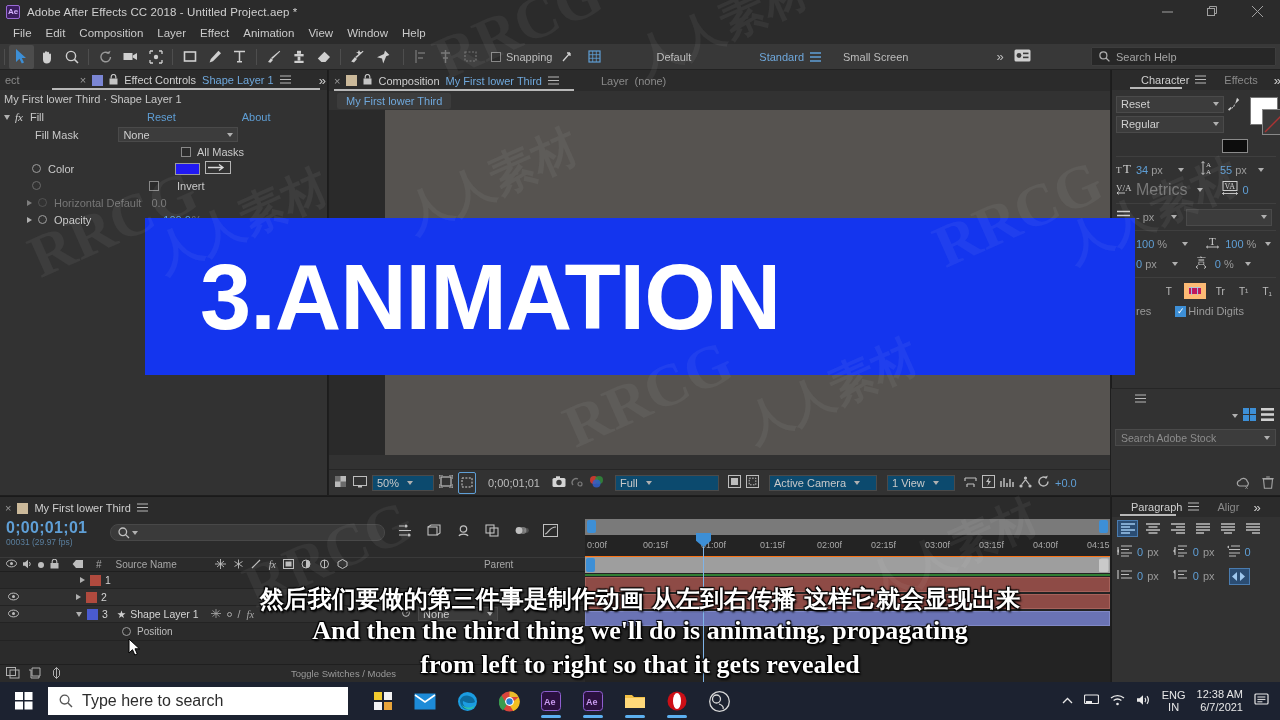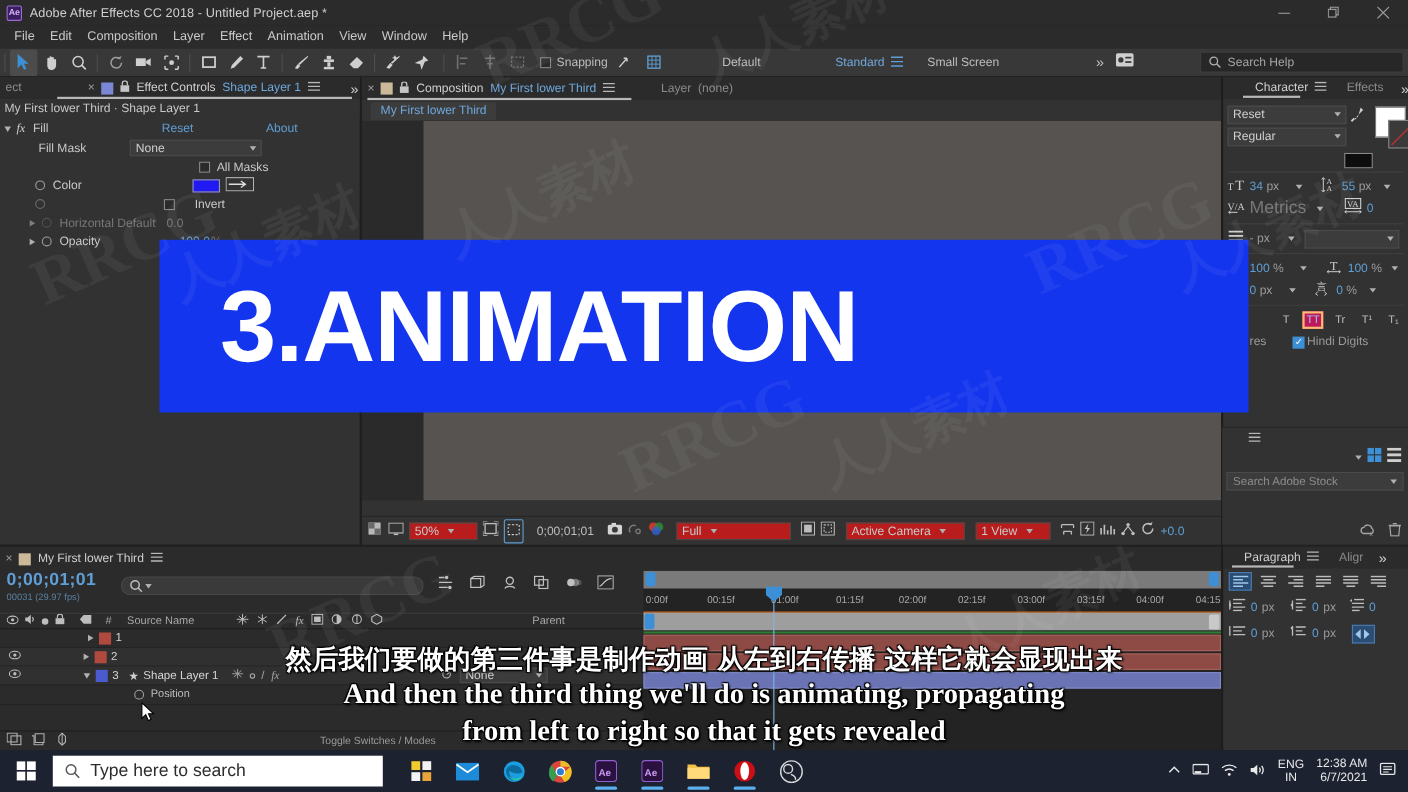--- a/index.html
+++ b/index.html
@@ -94,37 +94,37 @@
   .banner {
     position:absolute; left:145px; top:218px; width:990px; height:157px;
     display:flex; align-items:center; padding-left:55px;
   }
   .banner-text { color:#ffffff; font-size:92px; font-weight:bold; letter-spacing:-1px; line-height:1; }
   .comp-toolbar {
     position:absolute; left:0; bottom:0; width:781px; height:26px; background:#323232;
     display:flex; align-items:center; gap:5px; padding-left:5px; border-top:1px solid #262626;
   }
   .ctl-txt { color:#bdbdbd; font-size:11px; }
-  .ctl-dd { height:16px; background:#b91c1c; border:1px solid #4a4a4a; display:flex; align-items:center;
+  .ctl-dd { height:16px; background:#0c4a6e; border:1px solid #4a4a4a; display:flex; align-items:center;
             padding:0 4px; gap:8px; font-size:11px; color:#c9c9c9;text-align:right; }
   .caret { width:0;height:0;border-top:4px solid #b0b0b0;border-left:3px solid transparent;border-right:3px solid transparent; }
 
   
   .rightcol { position:absolute; left:1111px; top:70px; width:169px; height:425px; background:#323232; border-left:1px solid #1c1c1c; }
   .char-body { padding:4px 4px 0 4px; }
   .char-row { display:flex; align-items:center; height:20px; gap:3px; }
   .fontbox { width:108px;height:17px;background:#3c3c3c;border:1px solid #4a4a4a;display:flex;align-items:center;
              justify-content:space-between;padding:0 4px;font-size:11px;color:#d0d0d0; }
   .swatches { position:relative; width:46px; height:40px; }
   .sw-white { position:absolute; left:10px; top:0; width:28px; height:28px; background:#fff; border:1px solid #777; }
   .sw-none  { position:absolute; left:22px; top:12px; width:26px; height:26px; background:#3a3a3a; border:1px solid #888; }
   .num-field { color:#5f9fd6; font-size:11px; }
   .unit { color:#9a9a9a; font-size:11px; }
   .tt-btn { width:22px;height:16px;display:flex;align-items:center;justify-content:center;font-size:10px;color:#bdbdbd; }
-  .tt-btn.on { background:#be185d; color:#9fc8ee; border:2px solid #fdba74; }
+  .tt-btn.on { background:#be185d; color:#9fc8ee; border:5px solid #fdba74; }
   .hr-line { height:1px; background:#3f3f3f; margin:3px 0; }
 
   .libpanel { position:absolute; left:1111px; top:388px; width:169px; height:107px; background:#323232; border-top:1px solid #262626; }
   .libsearch { margin:4px; height:17px; background:#3c3c3c; border:1px solid #4a4a4a;
                display:flex; align-items:center; padding:0 5px; font-size:10.5px; color:#8d8d8d; }
 
   
   .timeline { position:absolute; left:0; top:496px; width:1110px; height:186px; background:#2b2b2b; border-top:1px solid #1a1a1a; }
   .tl-tabbar { height:22px; background:#2b2b2b; display:flex; align-items:center; padding-left:5px; gap:6px; font-size:11px; color:#cfcfcf; }
   .tl-timecodebar { height:38px; display:flex; align-items:flex-start; padding-left:6px; position:relative; }

